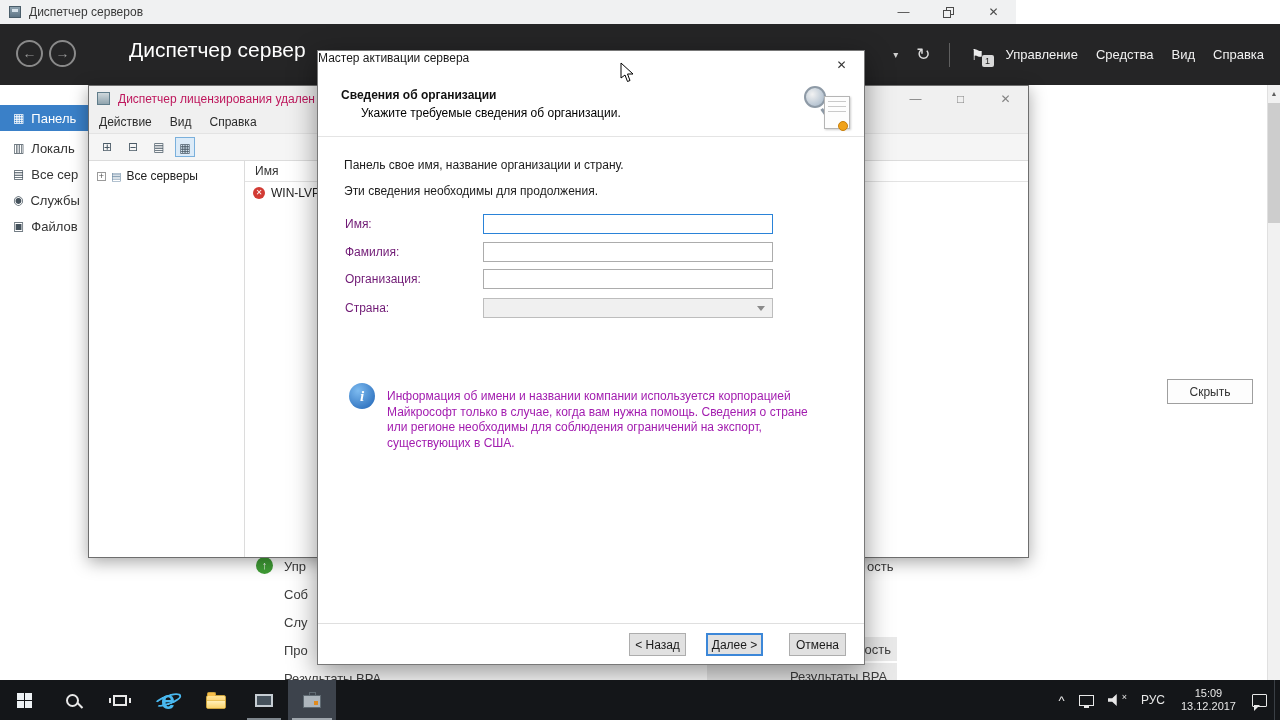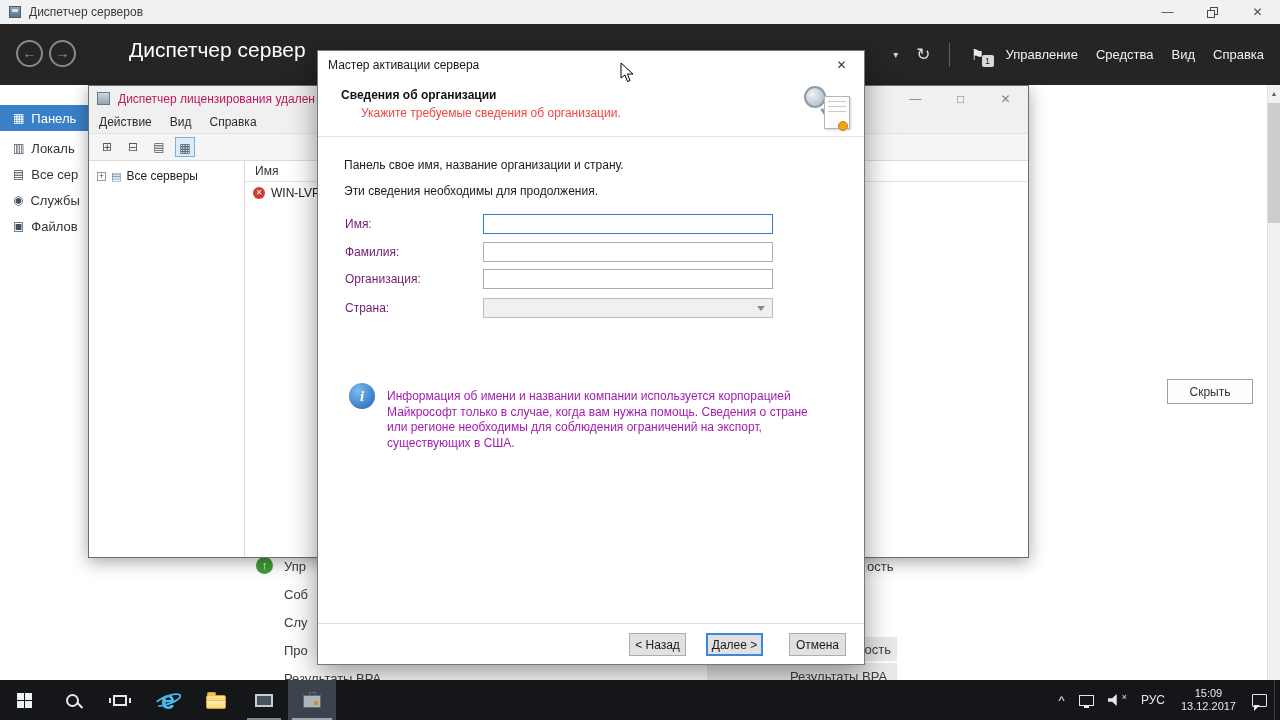--- a/index.html
+++ b/index.html
@@ -4,21 +4,21 @@
 <style>
 *{box-sizing:border-box;margin:0;padding:0}
 html,body{width:1280px;height:720px;overflow:hidden}
 body{font-family:"Liberation Sans","DejaVu Sans",sans-serif;position:relative;background:#fff;color:#222}
 i,b{font-style:normal;font-weight:normal;display:block}
 
 
 #bgwhite{position:absolute;left:0;top:85px;width:1280px;height:595px;background:#fff;z-index:0}
 
 
-#titlebar{position:absolute;left:0;top:0;width:1280px;height:24px;background:#f0f1f2;display:flex;align-items:center;z-index:3}
+#titlebar{position:absolute;left:0;top:0;width:1016px;height:24px;background:#f0f1f2;display:flex;align-items:center;z-index:3}
 #titlebar .appico{width:12px;height:12px;margin:0 8px 0 9px;background:linear-gradient(#8fa3b0,#5d7485);border:1px solid #4a5d6a;position:relative}
 #titlebar .appico i{position:absolute;left:2px;top:2px;right:2px;height:3px;background:#d7e2ea}
 #titlebar .t{font-size:12px;color:#3a3a3a}
 #titlebar .ctrls{margin-left:auto;display:flex;height:24px}
 .cbtn{width:45px;display:flex;align-items:center;justify-content:center;font-size:12px;color:#4a4a4a}
 .restore-ic{position:relative;width:11px;height:11px}
 .restore-ic b{position:absolute;border:1px solid #4a4a4a}
 .restore-ic b.bk{left:3px;top:0;width:8px;height:8px}
 .restore-ic b.fr{left:0;top:3px;width:8px;height:8px;background:#f0f1f2}
 
@@ -66,25 +66,25 @@
 .tree-row{display:flex;align-items:center;gap:5px;padding-left:8px;font-size:12px;color:#222}
 .expander{width:9px;height:9px;border:1px solid #9a9a9a;font-size:9px;line-height:7px;text-align:center;color:#555;background:#fff}
 .tnode{font-size:11px;color:#6f8ca5}
 .list{flex:1}
 .list-header{height:21px;border-bottom:1px solid #e3e3e3;display:flex;align-items:center;padding-left:10px;font-size:12px;color:#333}
 .list-row{height:22px;display:flex;align-items:center;gap:6px;padding-left:8px;font-size:12px;color:#222}
 .errbadge{width:12px;height:12px;border-radius:50%;background:#d23b34;color:#fff;font-size:8px;line-height:12px;text-align:center}
 
 
 #wizard{position:absolute;left:317px;top:50px;width:548px;height:615px;background:#fff;border:1px solid #787878;box-shadow:0 8px 26px rgba(0,0,0,.42);z-index:5;display:flex;flex-direction:column}
-.wiz-title{height:28px;display:flex;align-items:center;padding-left:10px;font-size:12px;color:#1a1a1a;background:#fff}
+.wiz-title{height:28px;display:flex;align-items:flex-start;font-size:12px;color:#1a1a1a;background:#fff}
 .wiz-close{margin-left:auto;width:45px;height:28px;display:flex;align-items:center;justify-content:center;font-size:12px;color:#333}
 .whead{height:58px;border-bottom:1px solid #e4e4e4;position:relative;background:#fff}
 .whead .h{position:absolute;left:23px;top:9px;font-size:12px;font-weight:bold;color:#111}
-.whead .s{position:absolute;left:43px;top:27px;font-size:12px;color:#ef4444}
+.whead .s{position:absolute;left:43px;top:27px;font-size:12px;color:#000000}
 .wicon{position:absolute;right:12px;top:5px;width:50px;height:48px}
 .wicon .lens{position:absolute;left:2px;top:2px;width:22px;height:22px;border-radius:50%;background:radial-gradient(circle at 35% 35%,#f2f2f2,#9fb2c5);border:2px solid #8e9aa6}
 .wicon .handle{position:absolute;left:21px;top:24px;width:3px;height:10px;background:#8e9aa6;transform:rotate(-35deg)}
 .wicon .cert{position:absolute;right:2px;top:12px;width:26px;height:33px;background:#fdfdfd;border:1px solid #b5b5b5;box-shadow:1px 1px 2px rgba(0,0,0,.2)}
 .wicon .cert i{height:1px;background:#c9c9c9;margin:4px 3px 0 3px}
 .wicon .seal{position:absolute;right:4px;bottom:1px;width:10px;height:10px;border-radius:50%;background:#f0a21a;border:1px solid #c87f0a}
 .wbody{flex:1;position:relative;background:#fff;font-size:12px;color:#1c1c1c}
 .wbody .line{position:absolute;left:26px;white-space:nowrap}
 .flabel{position:absolute;left:27px;font-size:12px;color:#701a75}
 .txt{position:absolute;left:165px;width:290px;height:20px;border:1px solid #acacac;background:#fff;font:12px "Liberation Sans",sans-serif;padding:0 4px;outline:none}

